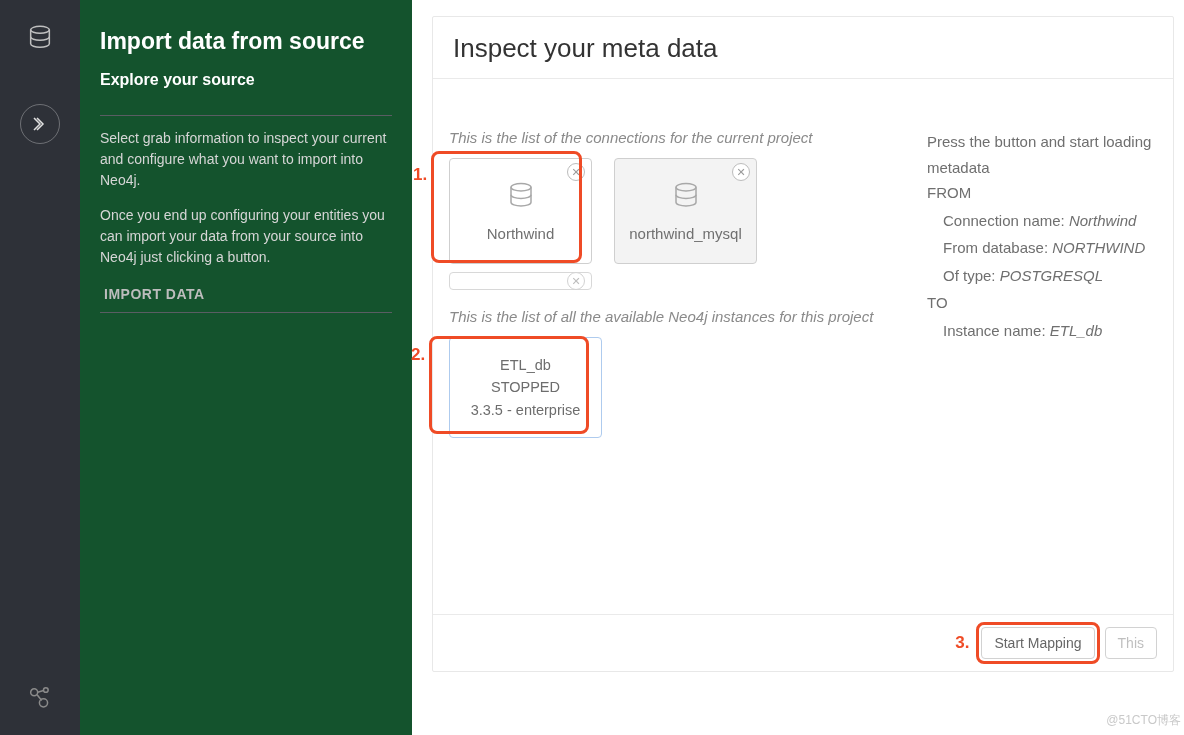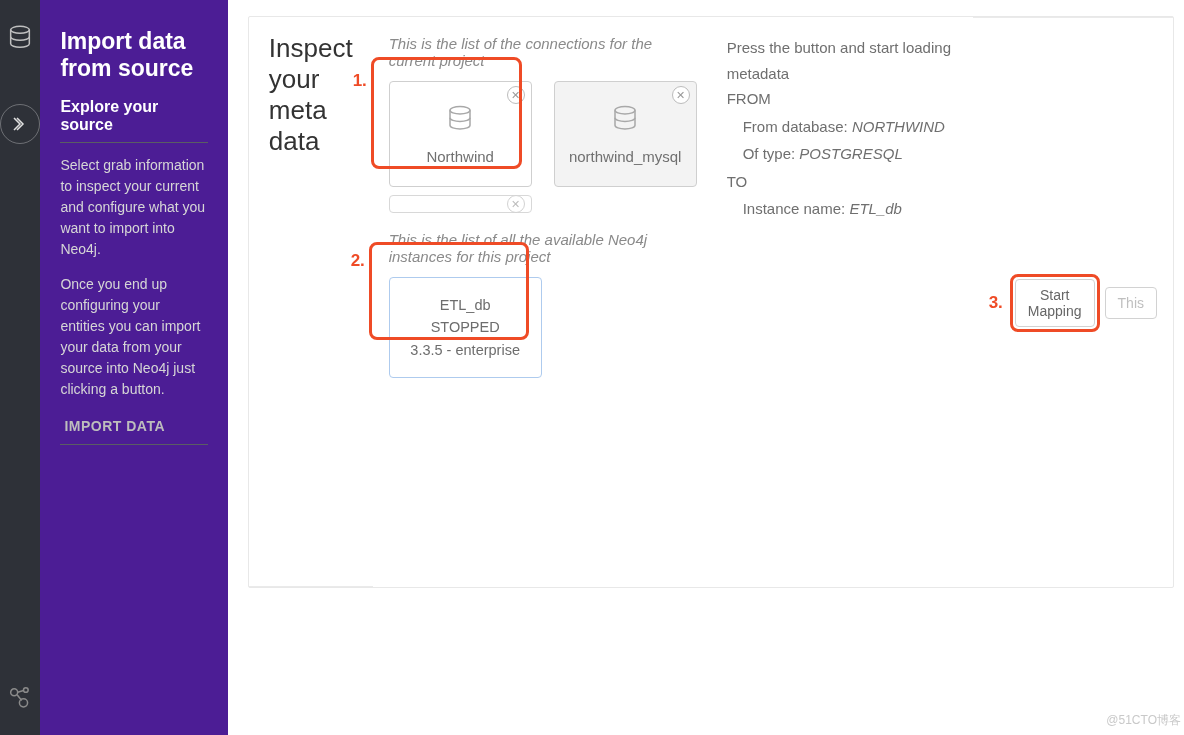--- a/index.html
+++ b/index.html
@@ -7,30 +7,30 @@
     
     .app { display: flex; height: 735px; }
     
     
     .rail { width: 80px; background: #2e3138; display: flex; flex-direction: column; align-items: center; padding-top: 20px; }
     .rail-icon { width: 36px; height: 36px; display: flex; align-items: center; justify-content: center; margin-bottom: 12px; cursor: pointer; }
     .rail-icon.active { border: 1px solid rgba(255,255,255,0.3); border-radius: 50%; width:40px; height:40px; }
     .rail-spacer { flex: 1; }
     
     
-    .sidebar { width: 332px; background: #4c1d95; color: #f5f5f5; padding: 28px 20px 20px 20px; }
+    .sidebar { width: 332px; background: #14532d; color: #f5f5f5; padding: 28px 20px 20px 20px; }
     .sidebar h1 { font-size: 23px; font-weight: 700; margin-bottom: 16px; color: #fff; }
-    .sidebar h2 { font-size: 16px; font-weight: 700; margin-bottom: 8px; color: #fff; }
+    .sidebar h2 { font-size: 16px; font-weight: 700; margin-bottom: 26px; color: #fff; }
     .sidebar p { font-size: 14px; line-height: 1.5; color: #d6d6d6; margin-bottom: 14px; font-weight: 300; }
     .sidebar-divider { border: none; border-top: 1px solid #5a5d63; margin: 4px 0 12px 0; }
     .sidebar-action { font-size: 14px; font-weight: 700; letter-spacing: 0.5px; color: #bdbdbd; padding: 4px 0 10px 4px; border-bottom: 1px solid #5a5d63; cursor: pointer; }
     
     
     .main-wrap { flex: 1; background: #fff; position: relative; }
-    .main { margin: 16px 10px 10px 20px; border: 1px solid #e8e8e8; border-radius: 2px; background: #fff; height: 572px; display: flex; flex-direction: row; }
+    .main { margin: 16px 10px 10px 20px; border: 1px solid #e8e8e8; border-radius: 2px; background: #fff; height: 656px; display: flex; flex-direction: column; gap: 32px; }
     .main-header { padding: 16px 20px 14px 20px; border-bottom: 1px solid #eaeaea; }
     .main-header h2 { font-size: 26px; font-weight: 400; color: #333; }
     
     .main-body { display: flex; flex: 1; }
     .body-left { flex: 1; padding: 18px 16px; position: relative; }
     .body-right { width: 260px; padding: 18px 14px; color: #6f6f6f; font-size: 15px; font-weight: 300; line-height: 1.7; }
     .body-right .lbl { color: #6f6f6f; }
     .body-right .val { font-style: italic; }
     .body-right .indent { padding-left: 16px; margin-top: 2px; margin-bottom: 2px; }
     
@@ -148,20 +148,21 @@
           <div class="annot" style="left:-2px; top:40px; width:151px; height:112px;"></div>
           <div class="annot-label" style="left:-20px; top:54px;">1.</div>
 
           <div class="annot" style="left:-4px; top:225px; width:160px; height:98px;"></div>
           <div class="annot-label" style="left:-22px; top:234px;">2.</div>
         </div>
 
         <div class="body-right">
           <div>Press the button and start loading metadata</div>
           <div class="lbl">FROM</div>
+          <div class="indent"><span class="lbl">Connection name:</span> <span class="val">Northwind</span></div>
           <div class="indent"><span class="lbl">From database:</span> <span class="val">NORTHWIND</span></div>
           <div class="indent"><span class="lbl">Of type:</span> <span class="val">POSTGRESQL</span></div>
           <div class="lbl">TO</div>
           <div class="indent"><span class="lbl">Instance name:</span> <span class="val">ETL_db</span></div>
         </div>
       </div>
 
       <div class="footer">
         <span class="annot-label" style="position:static; margin-right:2px;">3.</span>
         <div style="position:relative;">

